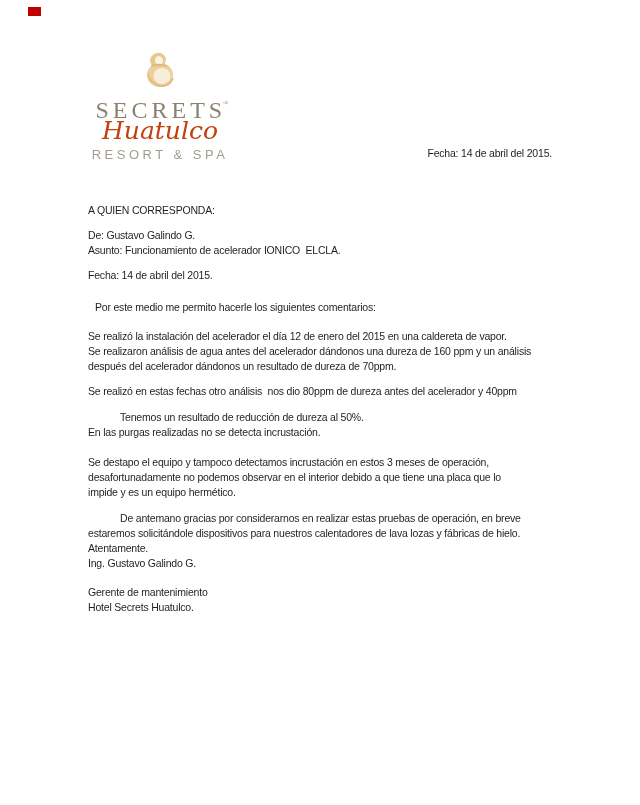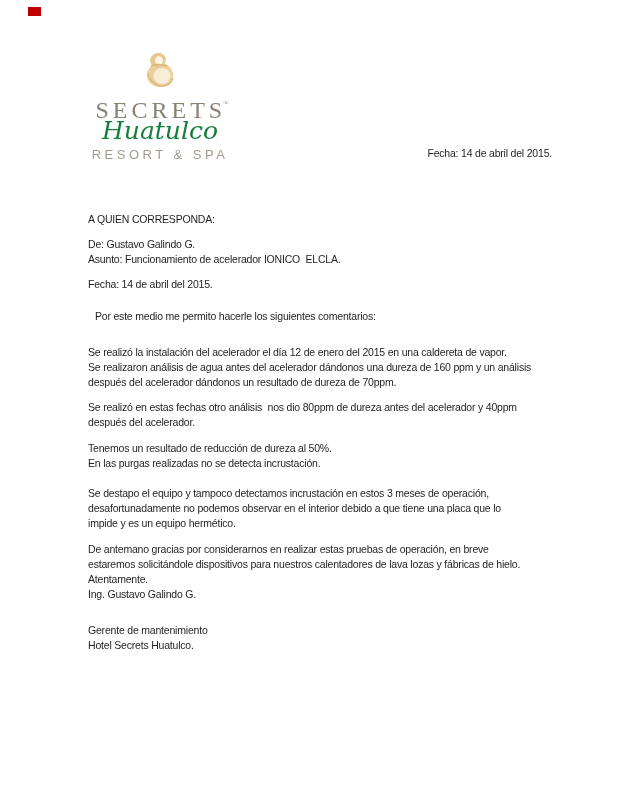--- a/index.html
+++ b/index.html
@@ -43,21 +43,21 @@
     vertical-align: 13px;
     letter-spacing: 0;
     margin-left: -3px;
     color: #8b8173;
   }
   .logo .script {
     font-family: "DejaVu Serif", serif;
     font-style: italic;
     font-size: 25px;
     line-height: 26px;
-    color: #15803d;
+    color: #c2410c;
     margin-top: -5px;
   }
   .logo .tagline {
     font-size: 13px;
     letter-spacing: 3.5px;
     color: #a39b8d;
     margin-top: 3px;
     white-space: nowrap;
   }
   .date-line {
@@ -67,31 +67,31 @@
     width: 464px;
     text-align: right;
     font-size: 10.5px;
     letter-spacing: -0.2px;
     line-height: 15px;
     white-space: pre;
   }
   .body-text {
     position: absolute;
     left: 88px;
-    top: 212px;
+    top: 203px;
     width: 500px;
     font-size: 10.5px;
     letter-spacing: -0.2px;
     line-height: 15px;
   }
   .line { white-space: pre; }
   .g10 { margin-top: 10px; }
-  .g11 { margin-top: 11px; }
+  .g11 { margin-top: 11px; margin-left: 32px; }
   .g12 { margin-top: 0; }
-  .g13 { margin-top: 21px; }
+  .g13 { margin-top: 14px; }
   .g14 { }
   .g15 { margin-top: 15px; }
   .g17 { margin-top: 17px; padding-left: 7px; }
   .g70 { }
 </style>
 </head>
 <body>
 
 <div class="page">
 
@@ -118,21 +118,20 @@
   <div class="body-text">
     <div class="line">A QUIEN CORRESPONDA:</div>
     <div class="line g10">De: Gustavo Galindo G.</div>
     <div class="line g14">Asunto: Funcionamiento de acelerador IONICO  ELCLA.</div>
     <div class="line g10">Fecha: 14 de abril del 2015.</div>
     <div class="line g17">Por este medio me permito hacerle los siguientes comentarios:</div>
     <div class="line g13">Se realizó la instalación del acelerador el día 12 de enero del 2015 en una caldereta de vapor.</div>
     <div class="line">Se realizaron análisis de agua antes del acelerador dándonos una dureza de 160 ppm y un análisis</div>
     <div class="line">después del acelerador dándonos un resultado de dureza de 70ppm.</div>
     <div class="line g10">Se realizó en estas fechas otro análisis  nos dio 80ppm de dureza antes del acelerador y 40ppm</div>
-    <div class="line">después del acelerador.</div>
     <div class="line g11">Tenemos un resultado de reducción de dureza al 50%.</div>
     <div class="line">En las purgas realizadas no se detecta incrustación.</div>
     <div class="line g15">Se destapo el equipo y tampoco detectamos incrustación en estos 3 meses de operación,</div>
     <div class="line">desafortunadamente no podemos observar en el interior debido a que tiene una placa que lo</div>
     <div class="line">impide y es un equipo hermético.</div>
     <div class="line g11">De antemano gracias por considerarnos en realizar estas pruebas de operación, en breve</div>
     <div class="line">estaremos solicitándole dispositivos para nuestros calentadores de lava lozas y fábricas de hielo.</div>
     <div class="line g70">Atentamente.</div>
     <div class="line g12">Ing. Gustavo Galindo G.</div>
     <div class="line g13">Gerente de mantenimiento</div>

